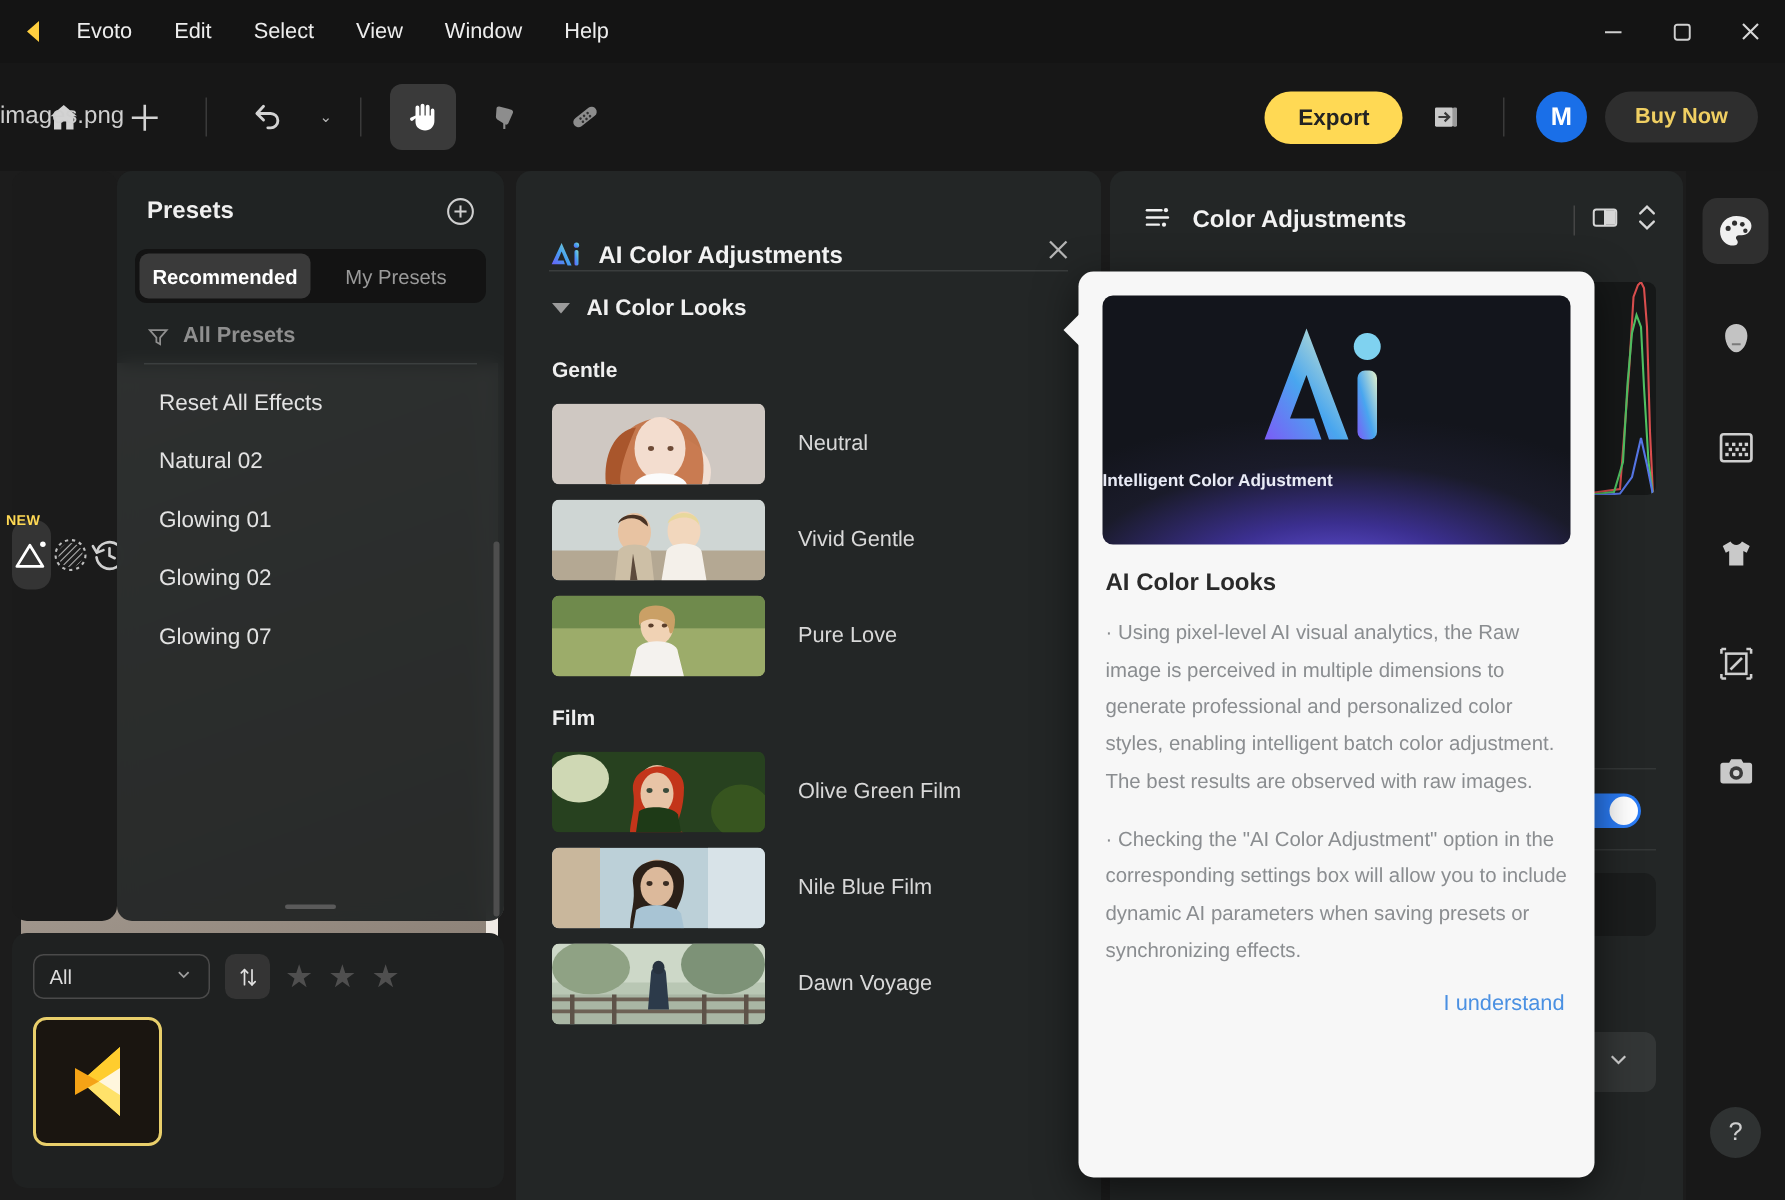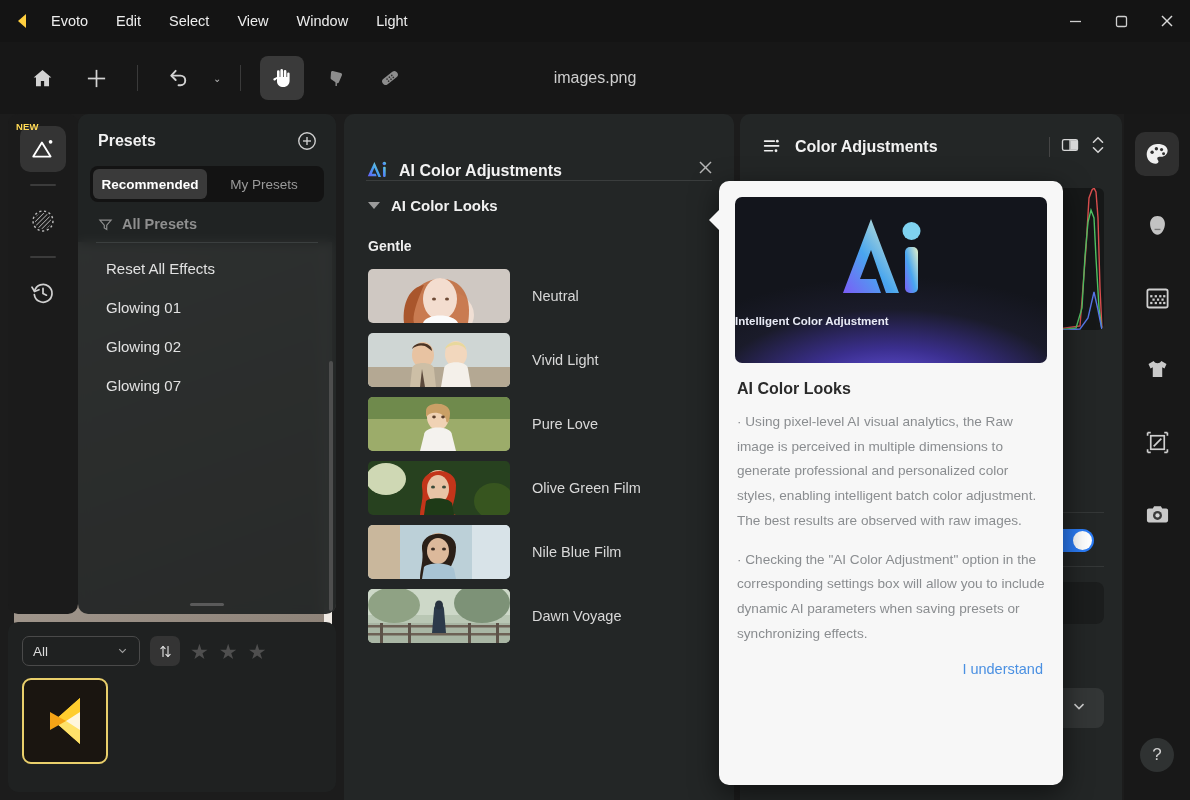--- a/index.html
+++ b/index.html
@@ -42,21 +42,21 @@
   }
   .tb-btn {
     width: 44px; height: 44px; border-radius: 8px; display: flex;
     align-items: center; justify-content: center; color: #d3d3d3;
   }
   .tb-btn.active { background: #3a3a3a; color: #fff; }
   .tb-sep { width: 1px; height: 26px; background: #3a3a3a; margin: 0 9px; }
   .tb-left { display: flex; align-items: center; padding-left: 20px; gap: 10px; }
   .caret { font-size: 10px; color: #b9b9b9; margin-left: 2px; }
   .doc-title {
-    position: absolute; left: 0; right: 0; text-align: center;
+    position: absolute; left: 0; right: 0; text-align: left;
     font-size: 16px; color: #cfcfcf; pointer-events: none;
   }
   .tb-right {
     margin-left: auto; display: flex; align-items: center; gap: 12px; padding-right: 18px;
   }
   .export-btn {
     background: #ffd954; color: #232323; font-weight: bold; font-size: 15px;
     padding: 9px 22px; border-radius: 20px; border: none;
   }
   .icon-btn-plain { width: 34px; height: 34px; display:flex; align-items:center; justify-content:center; color:#c9c9c9;}
@@ -82,21 +82,21 @@
   }
   .photo-right {
     position: absolute; left: 318px; top: 128px; width: 14px; height: 390px;
     background: #efeae4;
   }
 
   
   .left-rail {
     position: absolute; left: 8px; top: 114px; width: 70px; height: 500px;
     background: #1b1b1b; border-radius: 10px;
-    display: flex; flex-direction: column; align-items: center; padding-top: 12px; text-decoration: underline;
+    display: flex; align-items: center; padding-top: 12px; text-decoration: underline;
   }
   .rail-btn {
     width: 46px; height: 46px; border-radius: 10px; display: flex;
     align-items: center; justify-content: center; color: #dcdcdc; position: relative;
   }
   .rail-btn.active { background: #343434; }
   .rail-divider { width: 26px; height: 2px; background: #3b3b3b; margin: 12px 0; border-radius: 1px; }
   .new-badge {
     position: absolute; top: -5px; left: -4px; font-size: 9.5px; font-weight: bold;
     color: #ffd954; letter-spacing: .2px;
@@ -273,21 +273,21 @@
           <path d="M14 2 L6 9 L14 16 Z" fill="#ffcf3f"></path>
           <path d="M14 2 L6 9 L14 16 Z" fill="none"></path>
         </svg>
     </div>
     <div class="menu">
       <div class="menu-item">Evoto</div>
       <div class="menu-item">Edit</div>
       <div class="menu-item">Select</div>
       <div class="menu-item">View</div>
       <div class="menu-item">Window</div>
-      <div class="menu-item">Light</div>
+      <div class="menu-item">Help</div>
     </div>
     <div class="winctrls">
       <div class="winbtn">
         <svg width="15" height="15" viewBox="0 0 15 15">
             <line x1="2" y1="7.5" x2="13" y2="7.5" stroke="#cfcfcf" stroke-width="1.3"></line>
           </svg>
       </div>
       <div class="winbtn">
         <svg width="15" height="15" viewBox="0 0 15 15">
             <rect x="2.5" y="2.5" width="10" height="10" rx="1.6" fill="none" stroke="#cfcfcf" stroke-width="1.3"></rect>
@@ -343,20 +343,34 @@
               <circle cx="9" cy="11" r=".85" fill="#303030"></circle>
               <circle cx="9" cy="13.6" r=".85" fill="#303030"></circle>
               <circle cx="12" cy="11" r=".85" fill="#303030"></circle>
               <circle cx="12" cy="13.6" r=".85" fill="#303030"></circle>
               <circle cx="15" cy="11" r=".85" fill="#303030"></circle>
               <circle cx="15" cy="13.6" r=".85" fill="#303030"></circle>
             </g>
           </svg>
       </div>
     </div>
+    <div class="tb-right">
+      <button class="export-btn">Export</button>
+      <div class="icon-btn-plain">
+        <svg width="22" height="22" viewBox="0 0 24 24">
+            <rect x="4" y="5" width="13" height="14" rx="1" fill="#c9c9c9"></rect>
+            <rect x="17" y="5" width="3" height="14" rx="1" fill="#9a9a9a"></rect>
+            <line x1="6.5" y1="12" x2="14" y2="12" stroke="#3a3a3a" stroke-width="1.6"></line>
+            <polyline points="11,8.8 14.3,12 11,15.2" fill="none" stroke="#3a3a3a" stroke-width="1.6"></polyline>
+          </svg>
+      </div>
+      <div class="tb-sep"></div>
+      <div class="avatar">M</div>
+      <button class="buynow">Buy Now</button>
+    </div>
   </div>
 
   <div class="canvas-bg">
     <div class="photo-right"></div>
     <div class="photo-left"></div>
   </div>
 
   <div class="left-rail">
     <div class="rail-btn active">
       <span class="new-badge">NEW</span>
@@ -404,20 +418,21 @@
     </div>
     <div class="all-presets">
       <svg width="15" height="15" viewBox="0 0 24 24" fill="none" stroke="#8f8f8f" stroke-width="1.9">
           <polygon points="3,5 21,5 14,13 14,20 10,17.5 10,13"></polygon>
         </svg>
       <span>All Presets</span>
     </div>
     <div class="hr"></div>
     <div class="preset-list">
       <div class="preset-item">Reset All Effects</div>
+      <div class="preset-item">Natural 02</div>
       <div class="preset-item">Glowing 01</div>
       <div class="preset-item">Glowing 02</div>
       <div class="preset-item">Glowing 07</div>
       <div class="preset-scroll"></div>
     </div>
     <div class="panel-grip"></div>
   </div>
 
   <div class="filmstrip">
     <div class="fs-row">
@@ -508,39 +523,40 @@
           <rect y="34" width="142" height="20" fill="#b4a893"></rect>
           <ellipse cx="55" cy="22" rx="11" ry="13" fill="#e8c3a2"></ellipse>
           <path d="M44 36 C44 28 66 28 66 36 L68 54 L42 54 Z" fill="#cdbfa6"></path>
           <path d="M44 16 C46 8 64 8 64 18 L60 15 C56 11 48 12 44 16Z" fill="#4a3324"></path>
           <path d="M54 36 L57 54 L52 54 Z" fill="#5c4a3c"></path>
           <ellipse cx="88" cy="21" rx="11" ry="13" fill="#f2d7bd"></ellipse>
           <path d="M76 36 C76 27 100 27 100 36 L103 54 L73 54 Z" fill="#f4f0ea"></path>
           <path d="M77 16 C80 6 98 7 98 17 C95 11 84 10 77 16Z" fill="#e8d89c"></path>
         </svg>
       </div>
-      <div class="look-name">Vivid Light</div>
+      <div class="look-name">Vivid Gentle</div>
     </div>
 
     <div class="look-row">
       <div class="look-thumb">
         <svg width="142" height="54" viewBox="0 0 142 54" preserveAspectRatio="none">
           <rect width="142" height="54" fill="#90a065"></rect>
           <rect width="142" height="22" fill="#6f8a4c"></rect>
           <rect y="22" width="142" height="32" fill="#9cac6a"></rect>
           <ellipse cx="70" cy="20" rx="11" ry="13" fill="#f0d2b4"></ellipse>
           <path d="M58 14 C58 4 82 4 82 16 C82 26 78 28 78 22 C74 14 62 14 58 20Z" fill="#caa066"></path>
           <path d="M56 38 C56 28 84 28 84 38 L88 54 L52 54 Z" fill="#f4f2ee"></path>
           <ellipse cx="66" cy="20" rx="1.8" ry="1.4" fill="#5a3f2c"></ellipse>
           <ellipse cx="75" cy="20" rx="1.8" ry="1.4" fill="#5a3f2c"></ellipse>
         </svg>
       </div>
       <div class="look-name">Pure Love</div>
     </div>
 
+    <div class="cat-label">Film</div>
 
     <div class="look-row">
       <div class="look-thumb">
         <svg width="142" height="54" viewBox="0 0 142 54" preserveAspectRatio="none">
           <rect width="142" height="54" fill="#27411f"></rect>
           <ellipse cx="18" cy="18" rx="20" ry="16" fill="#cfd8b4"></ellipse>
           <ellipse cx="126" cy="40" rx="20" ry="18" fill="#37551f"></ellipse>
           <ellipse cx="70" cy="26" rx="14" ry="17" fill="#e4c0a2"></ellipse>
           <path d="M54 26 C52 6 88 4 88 24 C88 38 84 46 82 52 L88 54 L52 54 C52 46 56 38 54 26Z" fill="#c3351a"></path>
           <ellipse cx="70" cy="28" rx="11" ry="14" fill="#e8c4a6"></ellipse>

